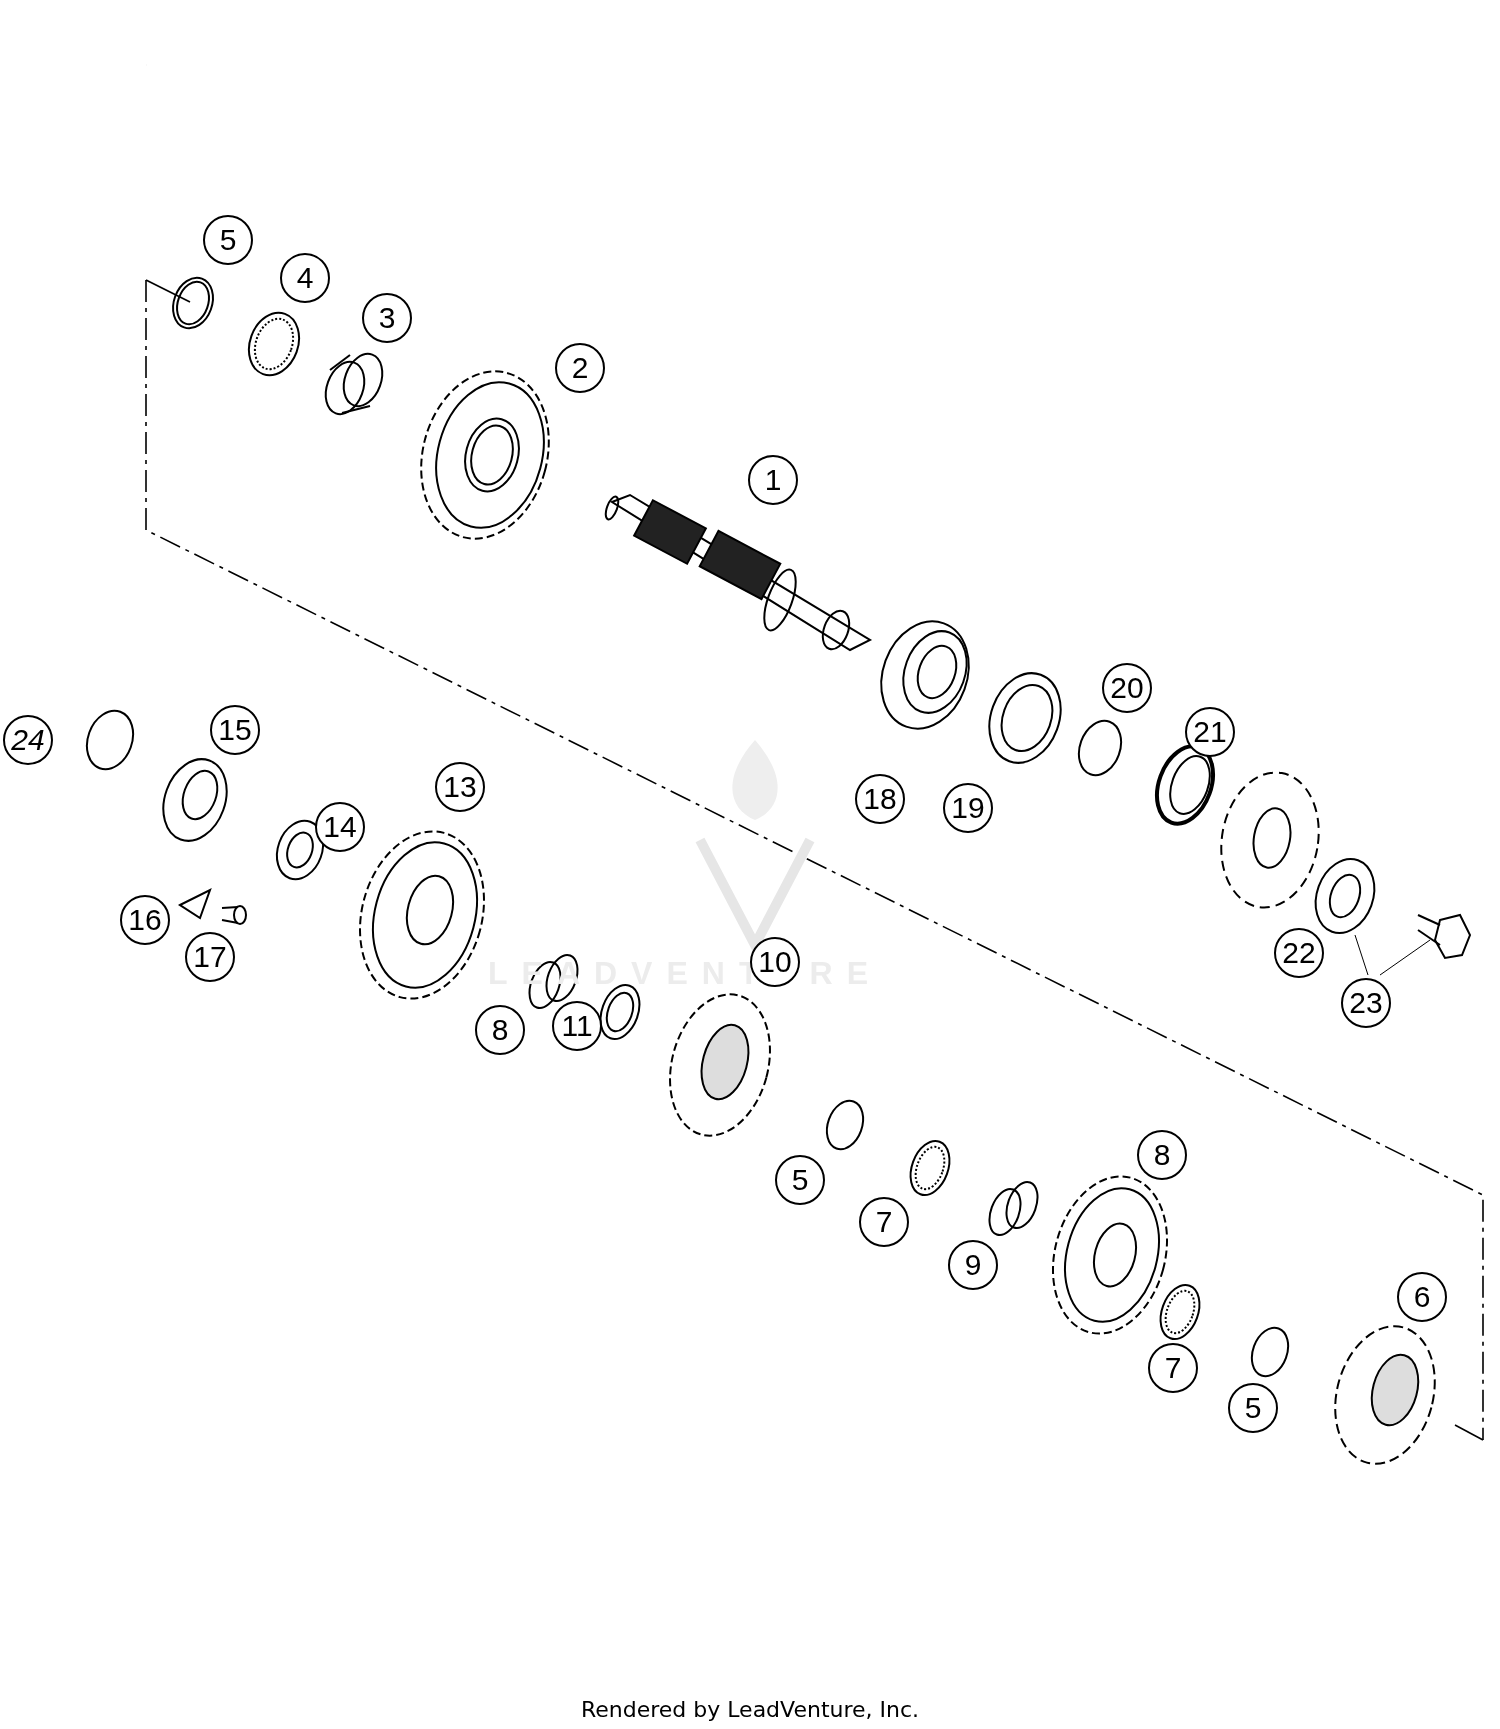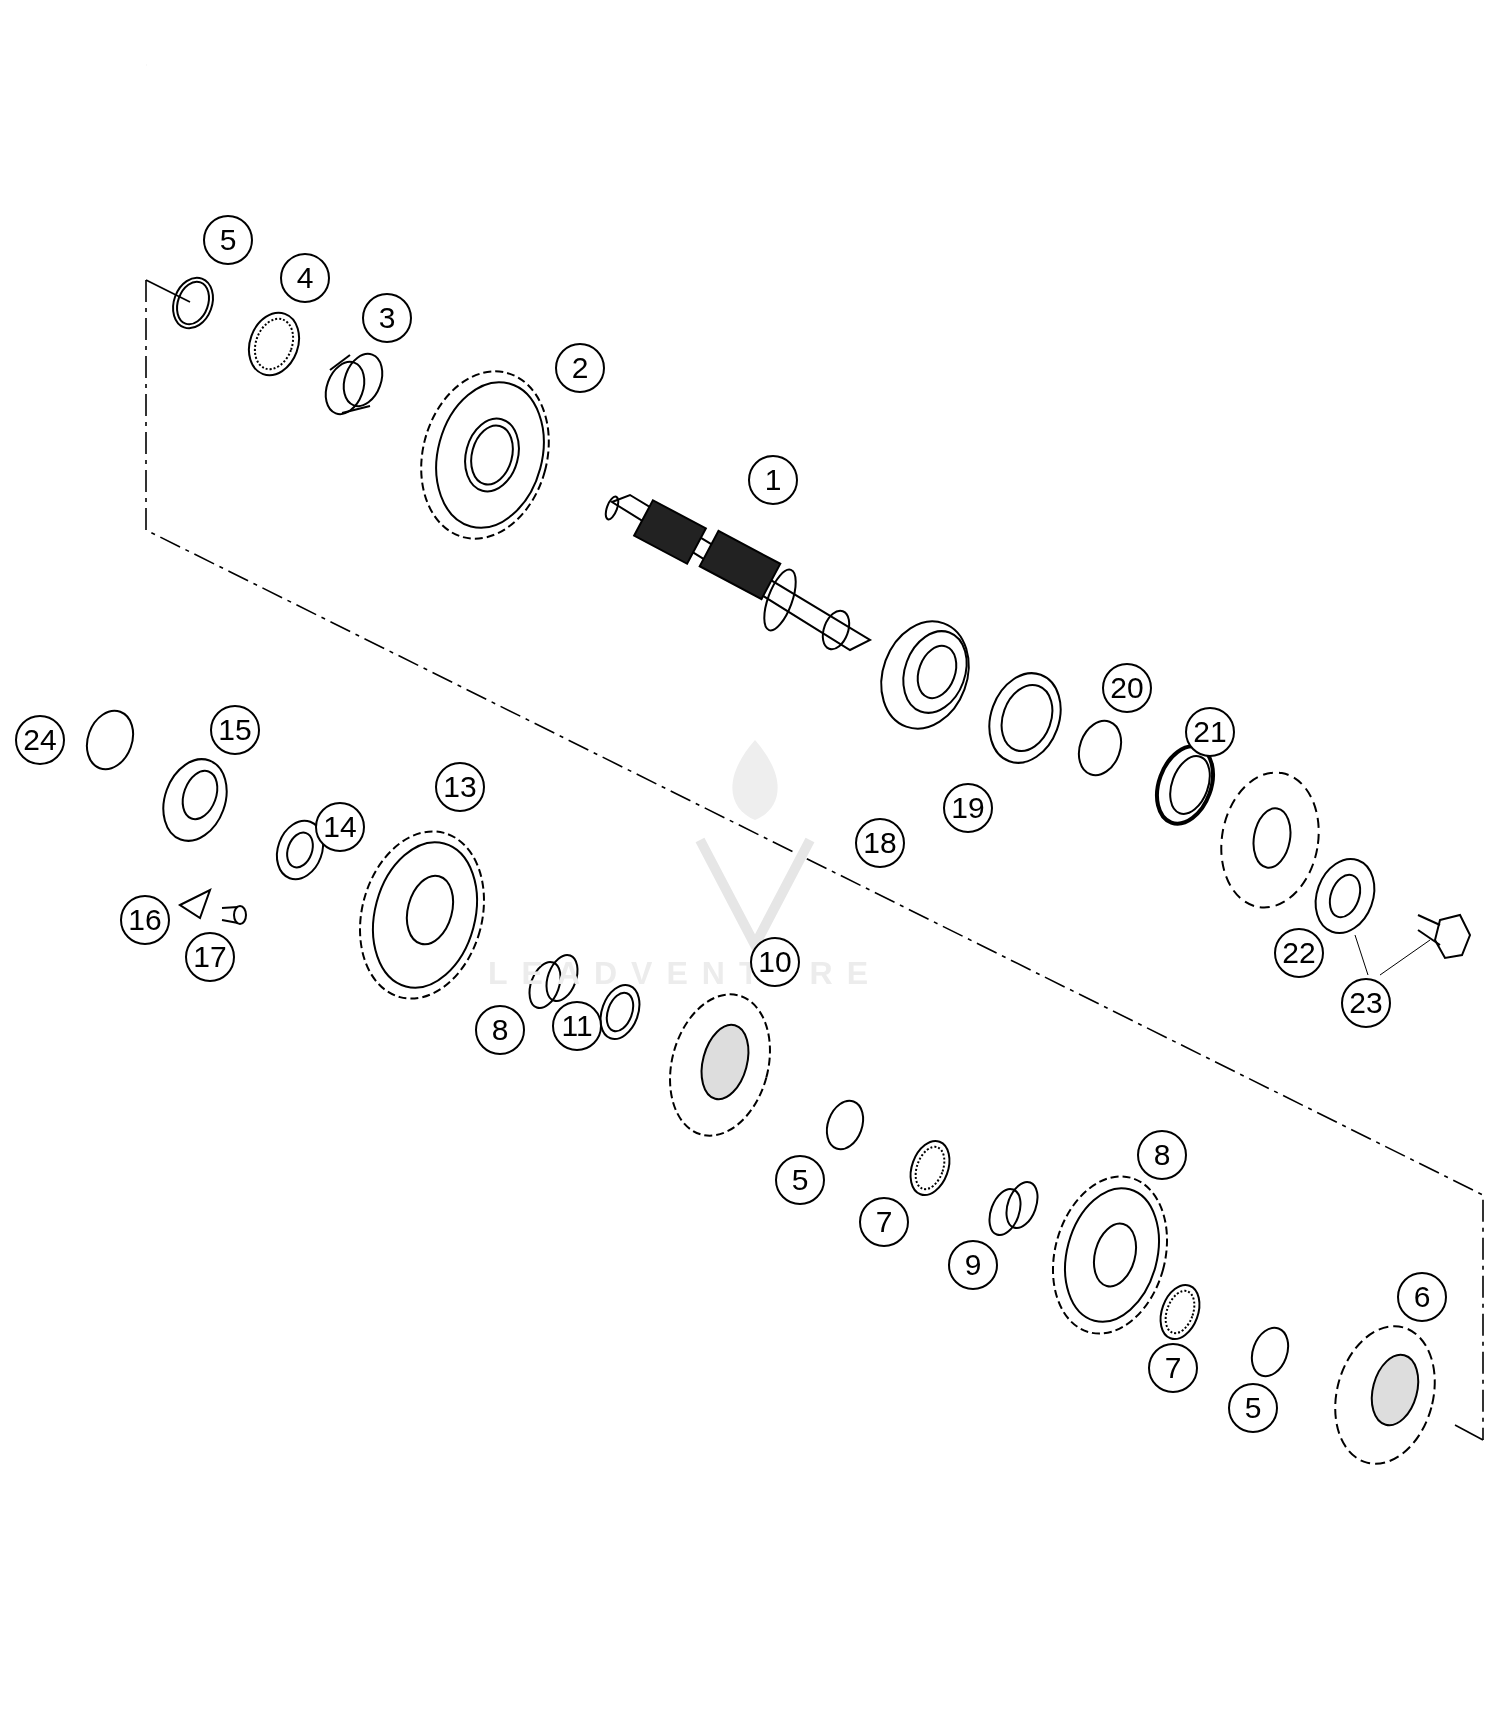--- a/index.html
+++ b/index.html
@@ -175,37 +175,38 @@
   </svg>
 
   <div class="watermark">LEADVENTURE</div>
 
   <div id="callouts">
       <div class="callout" style="left: 228px; top: 240px;">5</div>
       <div class="callout" style="left: 305px; top: 278px;">4</div>
       <div class="callout" style="left: 387px; top: 318px;">3</div>
       <div class="callout" style="left: 580px; top: 368px;">2</div>
       <div class="callout" style="left: 773px; top: 480px;">1</div>
-      <div class="callout" style="left: 880px; top: 806px; margin-top: 12px;">18</div>
+      <div class="callout" style="left: 880px; top: 762px; margin-top: 12px;">18</div>
       <div class="callout" style="left: 968px; top: 808px;">19</div>
       <div class="callout" style="left: 1127px; top: 688px;">20</div>
       <div class="callout" style="left: 1210px; top: 732px;">21</div>
       <div class="callout" style="left: 1299px; top: 953px;">22</div>
       <div class="callout" style="left: 1366px; top: 1003px;">23</div>
-      <div class="callout" style="left: 40px; top: 740px;">24</div>
+      <div class="callout" style="left: 28px; top: 740px; font-style: italic;">24</div>
       <div class="callout" style="left: 235px; top: 730px;">15</div>
       <div class="callout" style="left: 340px; top: 827px;">14</div>
       <div class="callout" style="left: 460px; top: 787px; text-align: right;">13</div>
       <div class="callout" style="left: 145px; top: 920px;">16</div>
       <div class="callout" style="left: 210px; top: 957px;">17</div>
       <div class="callout" style="left: 500px; top: 1030px;">8</div>
       <div class="callout" style="left: 577px; top: 1026px;">11</div>
       <div class="callout" style="left: 775px; top: 962px;">10</div>
       <div class="callout" style="left: 800px; top: 1180px;">5</div>
       <div class="callout" style="left: 884px; top: 1222px;">7</div>
       <div class="callout" style="left: 973px; top: 1265px;">9</div>
       <div class="callout" style="left: 1162px; top: 1155px;">8</div>
       <div class="callout" style="left: 1173px; top: 1368px;">7</div>
       <div class="callout" style="left: 1253px; top: 1408px;">5</div>
       <div class="callout" style="left: 1422px; top: 1297px;">6</div>
     </div>
 
+  <div class="footer">Rendered by LeadVenture, Inc.</div>
 </div>
 
 </body></html>

